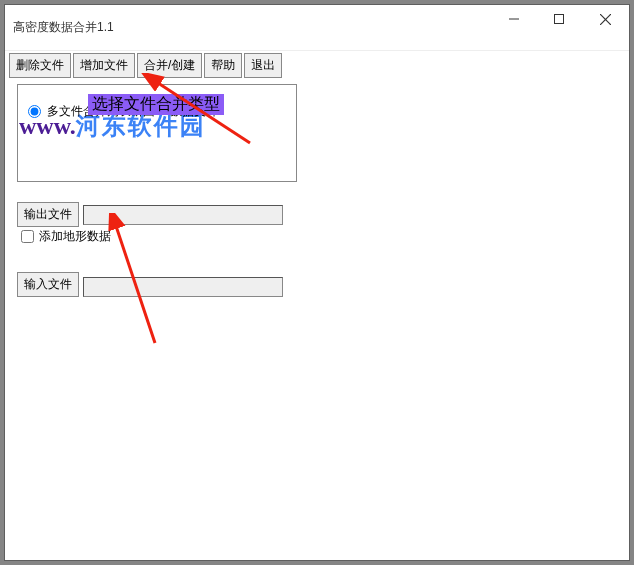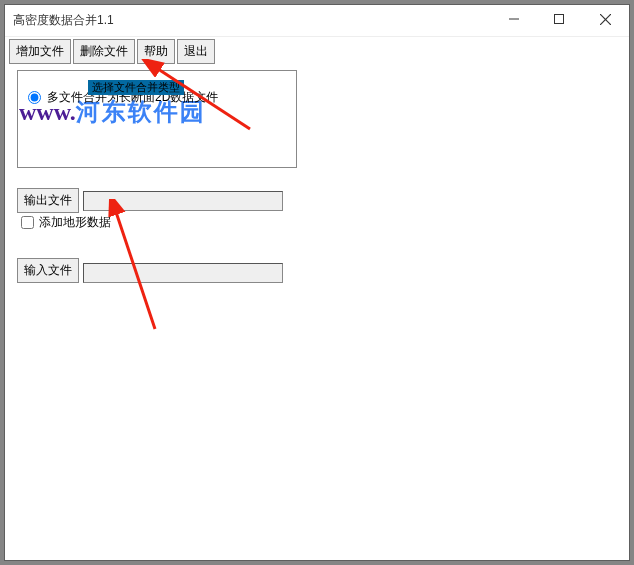--- a/index.html
+++ b/index.html
@@ -19,21 +19,21 @@
   border: 1px solid #5e5e5e;
   background: #fff;
 }
 .window {
   width: 100%; height: 100%;
   background: #fff;
   display: flex;
   flex-direction: column;
 }
 .titlebar {
-  height: 32px;
+  height: 46px;
   background: #fff;
   display: flex;
   align-items: center;
   padding-left: 8px;
   position: relative;
   border-bottom: 1px solid #eee;
 }
 .title { font-size: 12px; color: #333; }
 .winbtns { position: absolute; right: 0; top: 0; display: flex; }
 .winbtn {
@@ -61,23 +61,23 @@
 }
 .groupbox {
   position: absolute;
   left: 12px; top: 6px;
   width: 280px; height: 98px;
   border: 1px solid #888;
 }
 .group-legend {
   position: absolute;
   top: -8px; left: 70px;
-  background: #0369a1;
+  background: #8b5cf6;
   padding: 0 4px;
-  font-size: 11px;
+  font-size: 16px;
   margin-top: 17px;
 }
 .radios {
   padding: 14px 10px 8px 10px;
 }
 .radio-row {
   display: flex;
   align-items: center;
   margin: 4px 0;
 }
@@ -156,22 +156,23 @@
       <div class="winbtn close">
         <svg width="11" height="11">
               <line x1="0" y1="0" x2="11" y2="11" stroke="#333" stroke-width="1.2"></line>
               <line x1="11" y1="0" x2="0" y2="11" stroke="#333" stroke-width="1.2"></line>
             </svg>
       </div>
     </div>
   </div>
 
   <div class="toolbar">
+    <button class="tbtn">删除文件</button>
     <button class="tbtn">增加文件</button>
-    <button class="tbtn">删除文件</button>
+    <button class="tbtn">合并/创建</button>
     <button class="tbtn">帮助</button>
     <button class="tbtn">退出</button>
   </div>
 
   <div class="content">
 
     <div class="watermark">
       <span class="wm-w">www.</span><span class="wm-t">河东软件园</span>
     </div>
 

